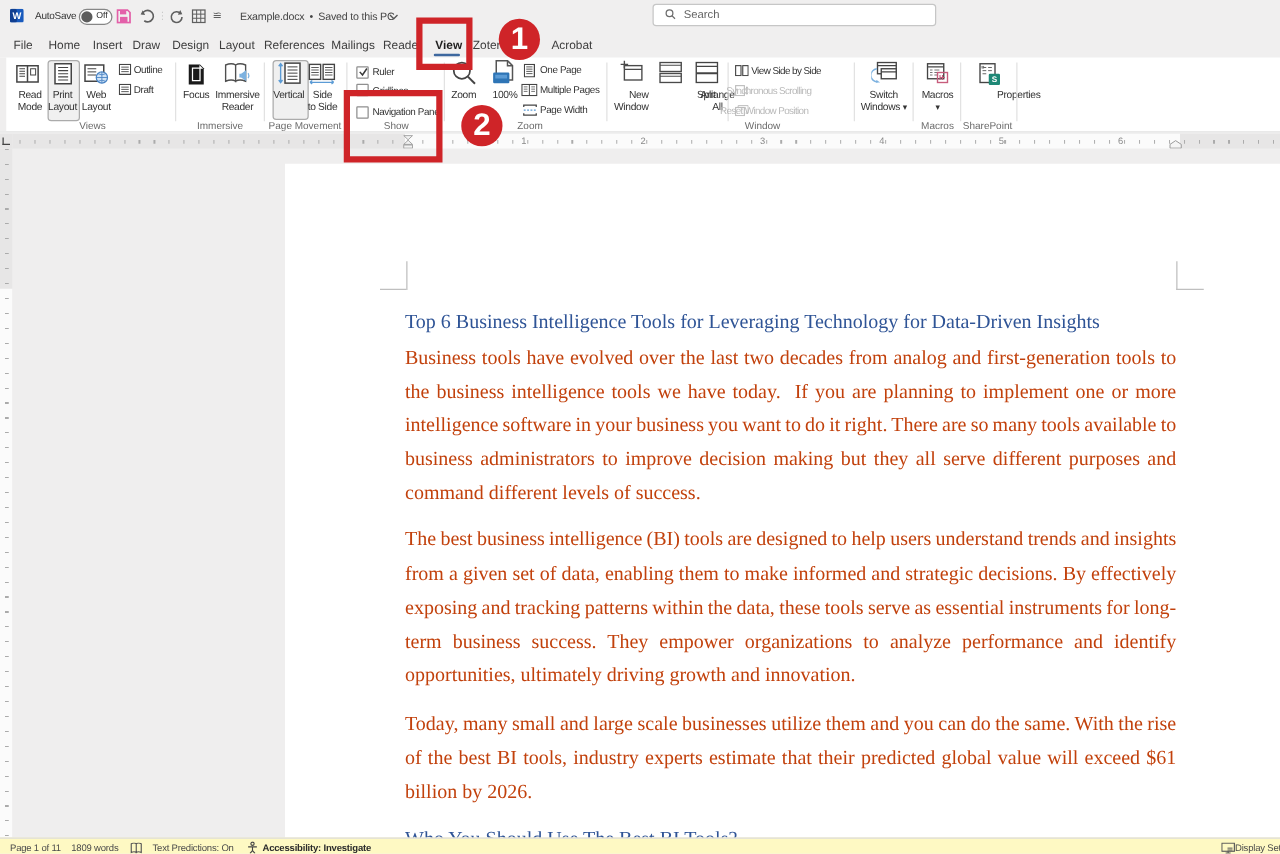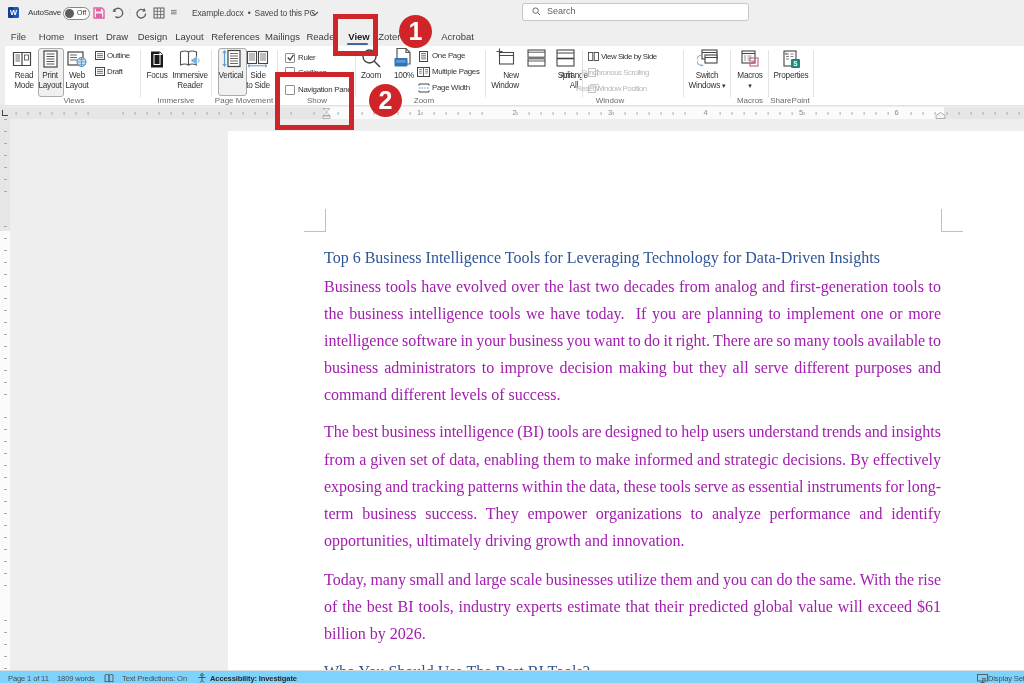--- a/index.html
+++ b/index.html
@@ -16,25 +16,25 @@
   .gray{color:#b9b9b9;}
   .sep{position:absolute;top:50px;height:47px;width:1px;background:#e2e2e2;}
   .cb{position:absolute;width:8px;height:8px;border:1px solid #8f8f8f;background:#fff;border-radius:1px;}
   
   #hruler{left:10px;top:107px;width:1014px;height:12px;background:#e7e6e6;}
   #vruler{left:0;top:119px;width:10px;height:551px;background:#e7e6e6;}
   .rnum{position:absolute;font-size:7.5px;color:#8a8a8a;top:1px;transform:translateX(-50%);}
   
   #canvas{left:10px;top:119px;width:1014px;height:551px;background:#efeeee;}
   #page{position:absolute;left:218px;top:12px;width:796px;height:539px;background:#ffffff;}
-  .dline{position:absolute;left:324px;width:617px;font-family:"Liberation Serif",serif;font-size:16px;color:#a21caf;line-height:27.3px;height:27.3px;text-align:justify;text-align-last:justify;white-space:nowrap;}
+  .dline{position:absolute;left:324px;width:617px;font-family:"Liberation Serif",serif;font-size:16px;color:#c2410c;line-height:27.3px;height:27.3px;text-align:justify;text-align-last:justify;white-space:nowrap;}
   .dlast{text-align:left;text-align-last:left;}
   .blue{color:#2f5496;}
   
-  #statusbar{left:0;top:670px;width:1024px;height:13px;background:#7dd3fc;border-top:1px solid #dddcdc;z-index:30;text-decoration:underline;}
+  #statusbar{left:0;top:670px;width:1024px;height:13px;background:#fef9c3;border-top:1px solid #dddcdc;z-index:30;text-decoration:underline;}
   .st{position:absolute;top:2.5px;font-size:7.6px;letter-spacing:-0.15px;color:#4b4b4b;white-space:nowrap;}
   
   .redbox{position:absolute;border:5px solid #cf2428;z-index:40;}
   .redcirc{position:absolute;background:#cf2428;border-radius:50%;z-index:41;
            color:#fff;font-weight:bold;text-align:center;}
 </style>
 </head>
 <body>
   <div class="abs" id="topbar">
 
@@ -267,21 +267,21 @@
   <div class="rlabel" style="left:750px;">Macros</div>
   <div class="sep" style="left:768px;"></div>
 
   <svg class="abs" style="left:783px;top:50px" width="19" height="19" viewBox="0 0 19 19">
     <rect x="1" y="1" width="12" height="15" fill="#fff" stroke="#444" stroke-width="1.1"></rect>
     <path d="M3 4h3M7.5 4h3M3 6.5h3M7.5 6.5h3M3 9h3" stroke="#666" stroke-width="0.8"></path>
     <rect x="2.5" y="3" width="1.5" height="1.5" fill="none" stroke="#666" stroke-width="0.5"></rect>
     <rect x="8" y="9" width="9" height="9" rx="1" fill="#1e8876"></rect>
     <text x="12.5" y="15.8" font-size="6.5" fill="#fff" text-anchor="middle" font-family="Liberation Sans" font-weight="bold">S</text>
   </svg>
-  <div class="itxt" style="left:791px;top:71px;">Properties</div>
+  <div class="itxt" style="left:791px;top:71px;padding-left:48px;">Properties</div>
   <div class="rlabel" style="left:790px;">SharePoint</div>
   <div class="sep" style="left:813px;"></div>
   <div class="abs" id="hruler">
     <div class="abs" style="left:314px;top:0;width:620px;height:12px;background:#fbfbfb;"></div>
     <div class="abs" style="left:0;top:4.5px;width:1014px;height:3px;background-image:repeating-linear-gradient(to right,#ababab 0px,#ababab 0.9px,transparent 0.9px,transparent 11.94px);background-position:5.6px 0;"></div>
     <span class="rnum" style="left:409px;">1</span>
     <span class="rnum" style="left:504.5px;">2</span>
     <span class="rnum" style="left:600px;">3</span>
     <span class="rnum" style="left:695.5px;">4</span>
     <span class="rnum" style="left:791px;">5</span>

